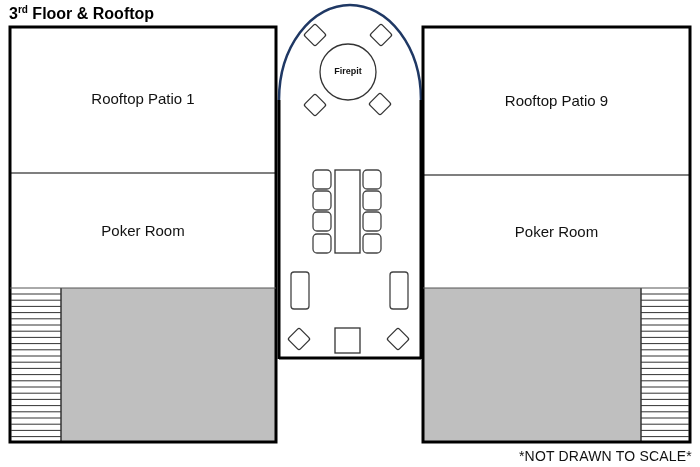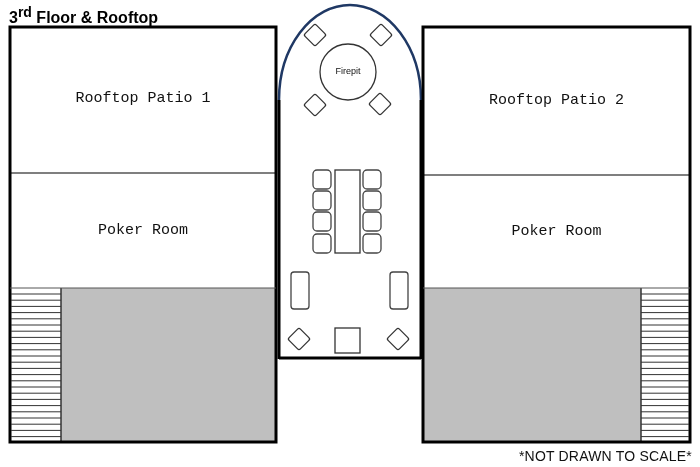--- a/index.html
+++ b/index.html
@@ -1,21 +1,21 @@
 <!DOCTYPE html>
 <html><head>
 <meta charset="utf-8">
 <style>
   html,body{margin:0;padding:0;background:#ffffff;}
   body{width:700px;height:467px;position:relative;overflow:hidden;font-family:"Liberation Sans",sans-serif;}
   .title{position:absolute;left:9px;top:4px;font-weight:bold;font-size:16px;color:#000;white-space:nowrap;}
-  .title sup{font-size:14px;}
+  .title sup{font-size:10px;}
   svg{position:absolute;left:0;top:0;}
-  .lbl{position:absolute;font-size:15px;color:#111;text-align:center;white-space:nowrap;font-family:Liberation Mono, monospace;}
-  .firepit{position:absolute;font-size:9px;color:#111;text-align:center;}
+  .lbl{position:absolute;font-size:15px;color:#111;text-align:center;white-space:nowrap;}
+  .firepit{position:absolute;font-size:9px;color:#111;text-align:center;font-weight:bold;}
   .note{position:absolute;right:8px;top:448px;font-size:14px;color:#111;letter-spacing:0.2px;}
 </style>
 </head>
 <body>
 
 <div class="title"><span>3</span><sup>rd</sup><span> Floor &amp; Rooftop</span></div>
 
 <svg width="700" height="467">
 
   <path d="M279,100 A71,95 0 0 1 421,100" fill="none" stroke="#1f3864" stroke-width="2.5"></path>
@@ -116,16 +116,16 @@
   </g>
   <g fill="none" stroke="#333" stroke-width="1.3">
     <rect x="291" y="331" width="16" height="16" rx="2" transform="rotate(45 299 339)"></rect>
     <rect x="335" y="328" width="25" height="25"></rect>
     <rect x="390" y="331" width="16" height="16" rx="2" transform="rotate(45 398 339)"></rect>
   </g>
 </svg>
 
 <div class="lbl" style="left:10px;width:266px;top:90px;">Rooftop Patio 1</div>
 <div class="lbl" style="left:10px;width:266px;top:222px;">Poker Room</div>
-<div class="lbl" style="left:423px;width:267px;top:92px;">Rooftop Patio 2</div>
+<div class="lbl" style="left:423px;width:267px;top:92px;">Rooftop Patio 9</div>
 <div class="lbl" style="left:423px;width:267px;top:223px;">Poker Room</div>
 <div class="firepit" style="left:320px;width:56px;top:66px;">Firepit</div>
 <div class="note">*NOT DRAWN TO SCALE*</div>
 
 </body></html>

